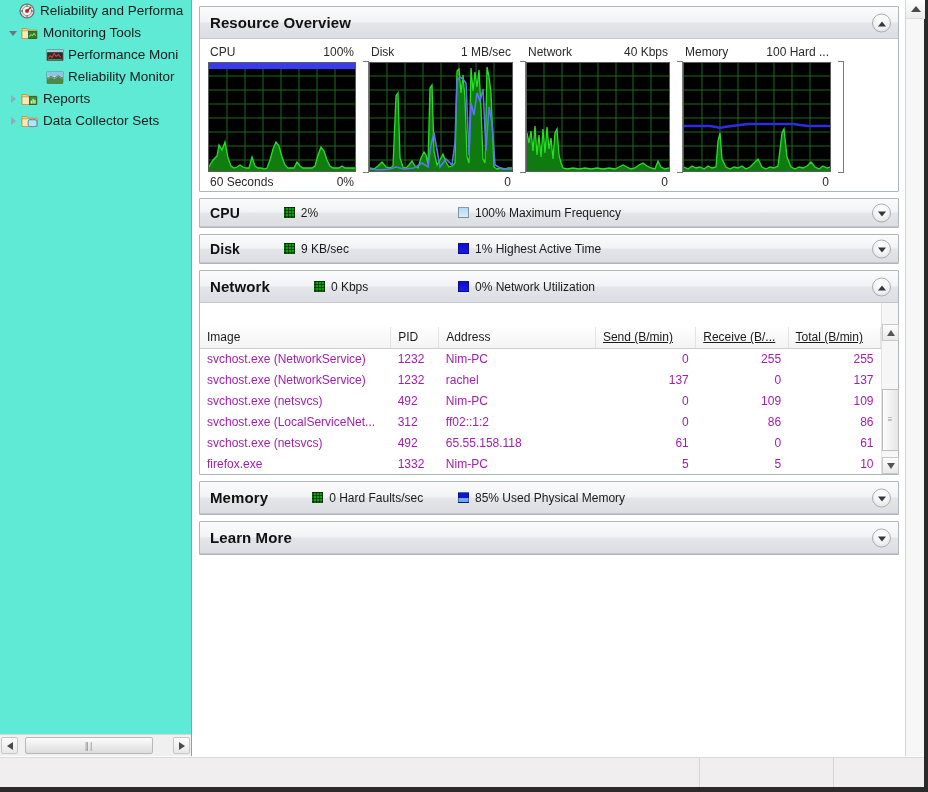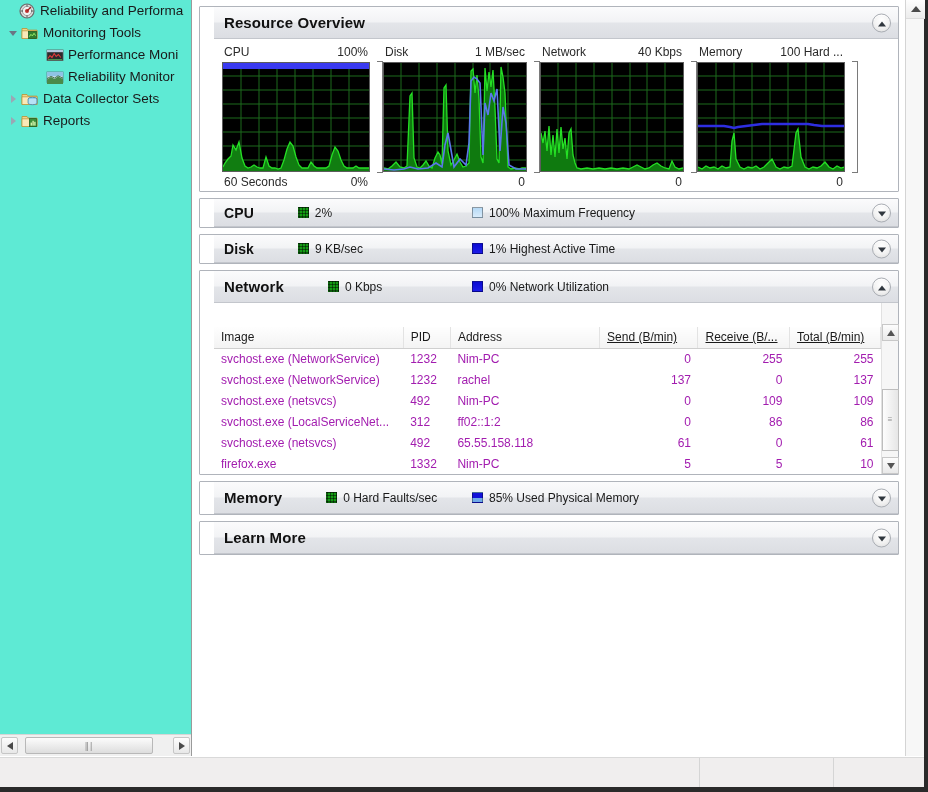--- a/index.html
+++ b/index.html
@@ -104,21 +104,20 @@
     background: #ffffff;
     overflow: hidden;
   }
   #content-inner { padding: 6px 6px 0 6px; }
 
   .panel {
     border: 1px solid #b0b4bb;
     background: #ffffff;
     margin-bottom: 6px;
     border-radius: 1px;
-    padding-left: 14px;
   }
   .panel-head {
     height: 28px;
     display: flex; align-items: center;
     background: linear-gradient(to bottom, #fbfbfc 0%, #f2f3f5 48%, #e3e5e9 52%, #dcdee3 100%);
     border-bottom: 1px solid #c3c6cc;
     padding: 0 4px 0 10px;
     position: relative;
   }
   .panel-title {
@@ -362,40 +361,40 @@
       </span>
       <span class="tree-label">Reliability Monitor</span>
     </div>
 
     <div class="tree-row indent1">
       <span class="expander collapsed"></span>
       <span class="tree-ico">
         <svg width="18" height="16" viewBox="0 0 18 16">
           <path d="M1 3.5h5l1.2 1.6H16v8.4H1z" fill="#f3d38a" stroke="#b99233" stroke-width="0.8"></path>
           <path d="M1 5.8h15v7.7H1z" fill="#fae9b8" stroke="#b99233" stroke-width="0.7"></path>
-          <ellipse cx="11.5" cy="8" rx="4.4" ry="1.7" fill="#8fd0ef" stroke="#3f7fa8" stroke-width="0.8"></ellipse>
-          <path d="M7.1 8v4c0 .95 2 1.7 4.4 1.7s4.4-.75 4.4-1.7V8" fill="#b7e2f6" stroke="#3f7fa8" stroke-width="0.8"></path>
-        </svg>
-      </span>
-      <span class="tree-label">Data Collector Sets</span>
-    </div>
-
-    <div class="tree-row indent1">
-      <span class="expander collapsed"></span>
-      <span class="tree-ico">
-        <svg width="18" height="16" viewBox="0 0 18 16">
-          <path d="M1 3.5h5l1.2 1.6H16v8.4H1z" fill="#f3d38a" stroke="#b99233" stroke-width="0.8"></path>
-          <path d="M1 5.8h15v7.7H1z" fill="#fae9b8" stroke="#b99233" stroke-width="0.7"></path>
           <rect x="8.4" y="5.6" width="7" height="8" fill="#3a8f3a" stroke="#1f5f1f" stroke-width="0.8"></rect>
           <rect x="9.6" y="9.6" width="1.4" height="3" fill="#cff0a8"></rect>
           <rect x="11.4" y="7.8" width="1.4" height="4.8" fill="#cff0a8"></rect>
           <rect x="13.2" y="8.8" width="1.4" height="3.8" fill="#cff0a8"></rect>
         </svg>
       </span>
       <span class="tree-label">Reports</span>
+    </div>
+
+    <div class="tree-row indent1">
+      <span class="expander collapsed"></span>
+      <span class="tree-ico">
+        <svg width="18" height="16" viewBox="0 0 18 16">
+          <path d="M1 3.5h5l1.2 1.6H16v8.4H1z" fill="#f3d38a" stroke="#b99233" stroke-width="0.8"></path>
+          <path d="M1 5.8h15v7.7H1z" fill="#fae9b8" stroke="#b99233" stroke-width="0.7"></path>
+          <ellipse cx="11.5" cy="8" rx="4.4" ry="1.7" fill="#8fd0ef" stroke="#3f7fa8" stroke-width="0.8"></ellipse>
+          <path d="M7.1 8v4c0 .95 2 1.7 4.4 1.7s4.4-.75 4.4-1.7V8" fill="#b7e2f6" stroke="#3f7fa8" stroke-width="0.8"></path>
+        </svg>
+      </span>
+      <span class="tree-label">Data Collector Sets</span>
     </div>
   </div>
 
   <div id="tree-hscroll">
     <div class="sb-arrow left"></div>
     <div class="sb-thumb-h">∥|</div>
     <div class="sb-track-h"></div>
     <div class="sb-arrow right"></div>
   </div>
 

